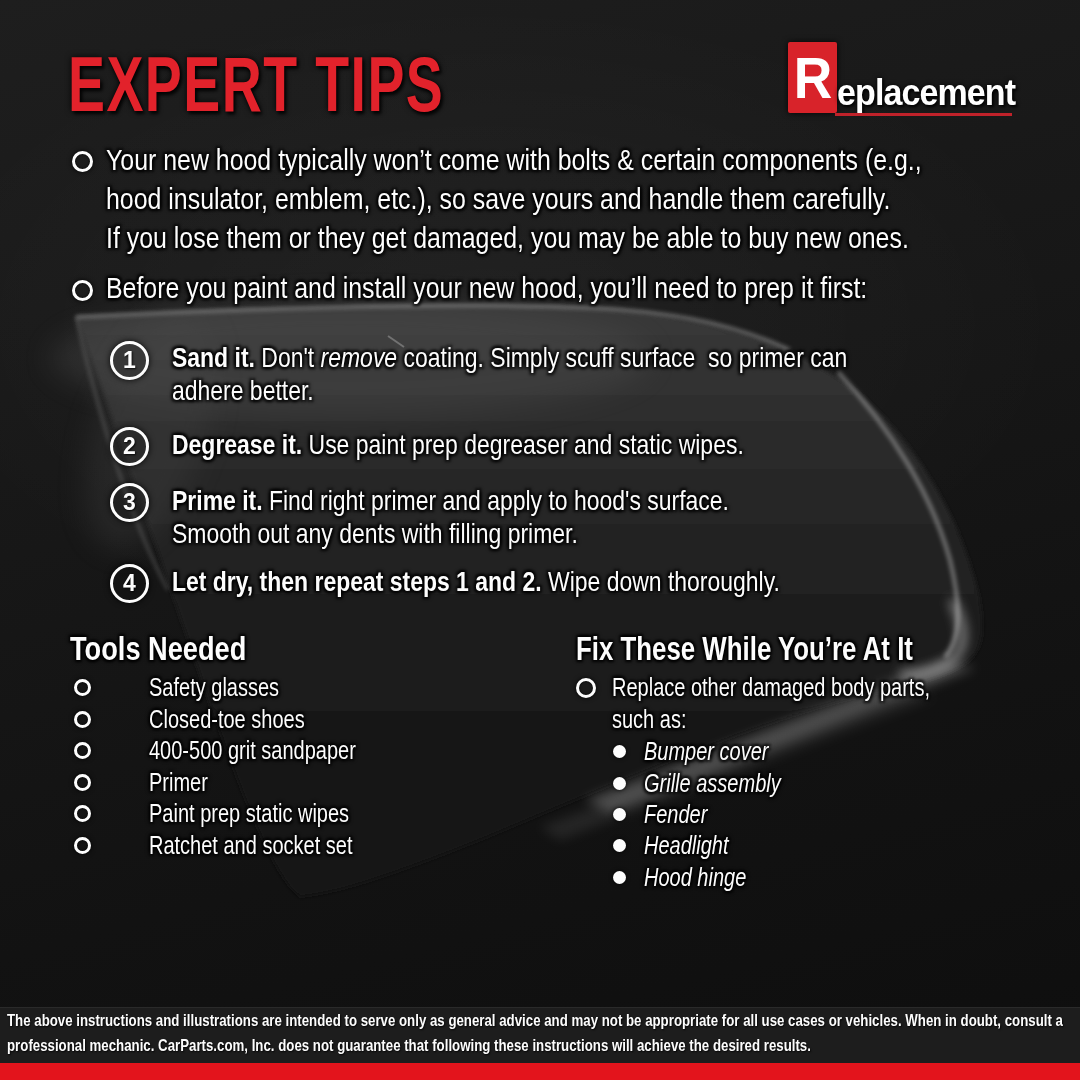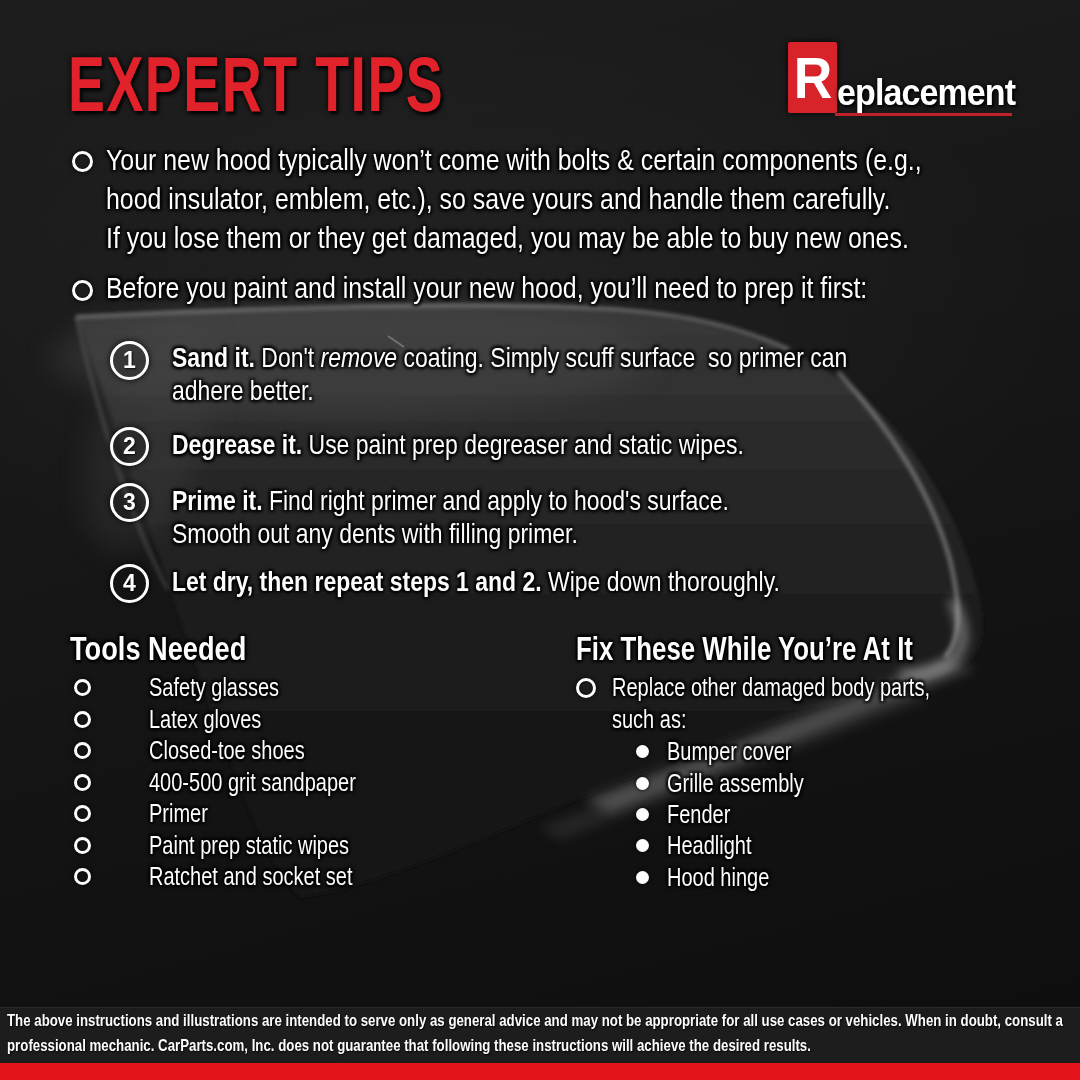--- a/index.html
+++ b/index.html
@@ -86,21 +86,21 @@
     margin-left:18px;color:#fdfdfd;font-size:25px;white-space:nowrap;
     transform:scaleX(.8);transform-origin:0 50%;
   }
 
   .fix-intro-marker{position:absolute;left:576px;top:678px;width:14px;height:14px;}
   .fix-intro-text{
     position:absolute;left:612px;top:671px;color:#fdfdfd;font-size:25px;line-height:32px;
     transform:scaleX(.8);transform-origin:0 0;
   }
   .fix-intro-text div{white-space:nowrap;}
-  .fix-list{position:absolute;left:636px;top:736px;}
+  .fix-list{position:absolute;left:613px;top:736px;font-style:italic;}
   .f-row{display:flex;align-items:center;height:31.4px;}
   .f-dot{width:13px;height:13px;border-radius:50%;background:#fdfdfd;flex:none;
          box-shadow:0 0 4px rgba(0,0,0,.9);}
 
   .footer{
     position:absolute;left:0;top:1007px;width:1080px;height:56px;background:#1d1d1d;
     border-top:1px solid #2a2a2a;box-sizing:border-box;
   }
   .footer-line{
     color:#fdfdfd;font-size:17px;font-weight:bold;line-height:25px;padding-left:9px;
@@ -215,24 +215,20 @@
   </div>
 
   <h2 class="sec-heading tools-heading outl">Tools Needed</h2>
   <div class="tools-list">
     <div class="t-row">
         <span class="ring t-dot"></span>
         <span class="list-label outl">Safety glasses</span>
       </div>
     <div class="t-row">
         <span class="ring t-dot"></span>
-        <span class="list-label outl">Latex gloves</span>
-      </div>
-    <div class="t-row">
-        <span class="ring t-dot"></span>
         <span class="list-label outl">Closed-toe shoes</span>
       </div>
     <div class="t-row">
         <span class="ring t-dot"></span>
         <span class="list-label outl">400-500 grit sandpaper</span>
       </div>
     <div class="t-row">
         <span class="ring t-dot"></span>
         <span class="list-label outl">Primer</span>
       </div>

